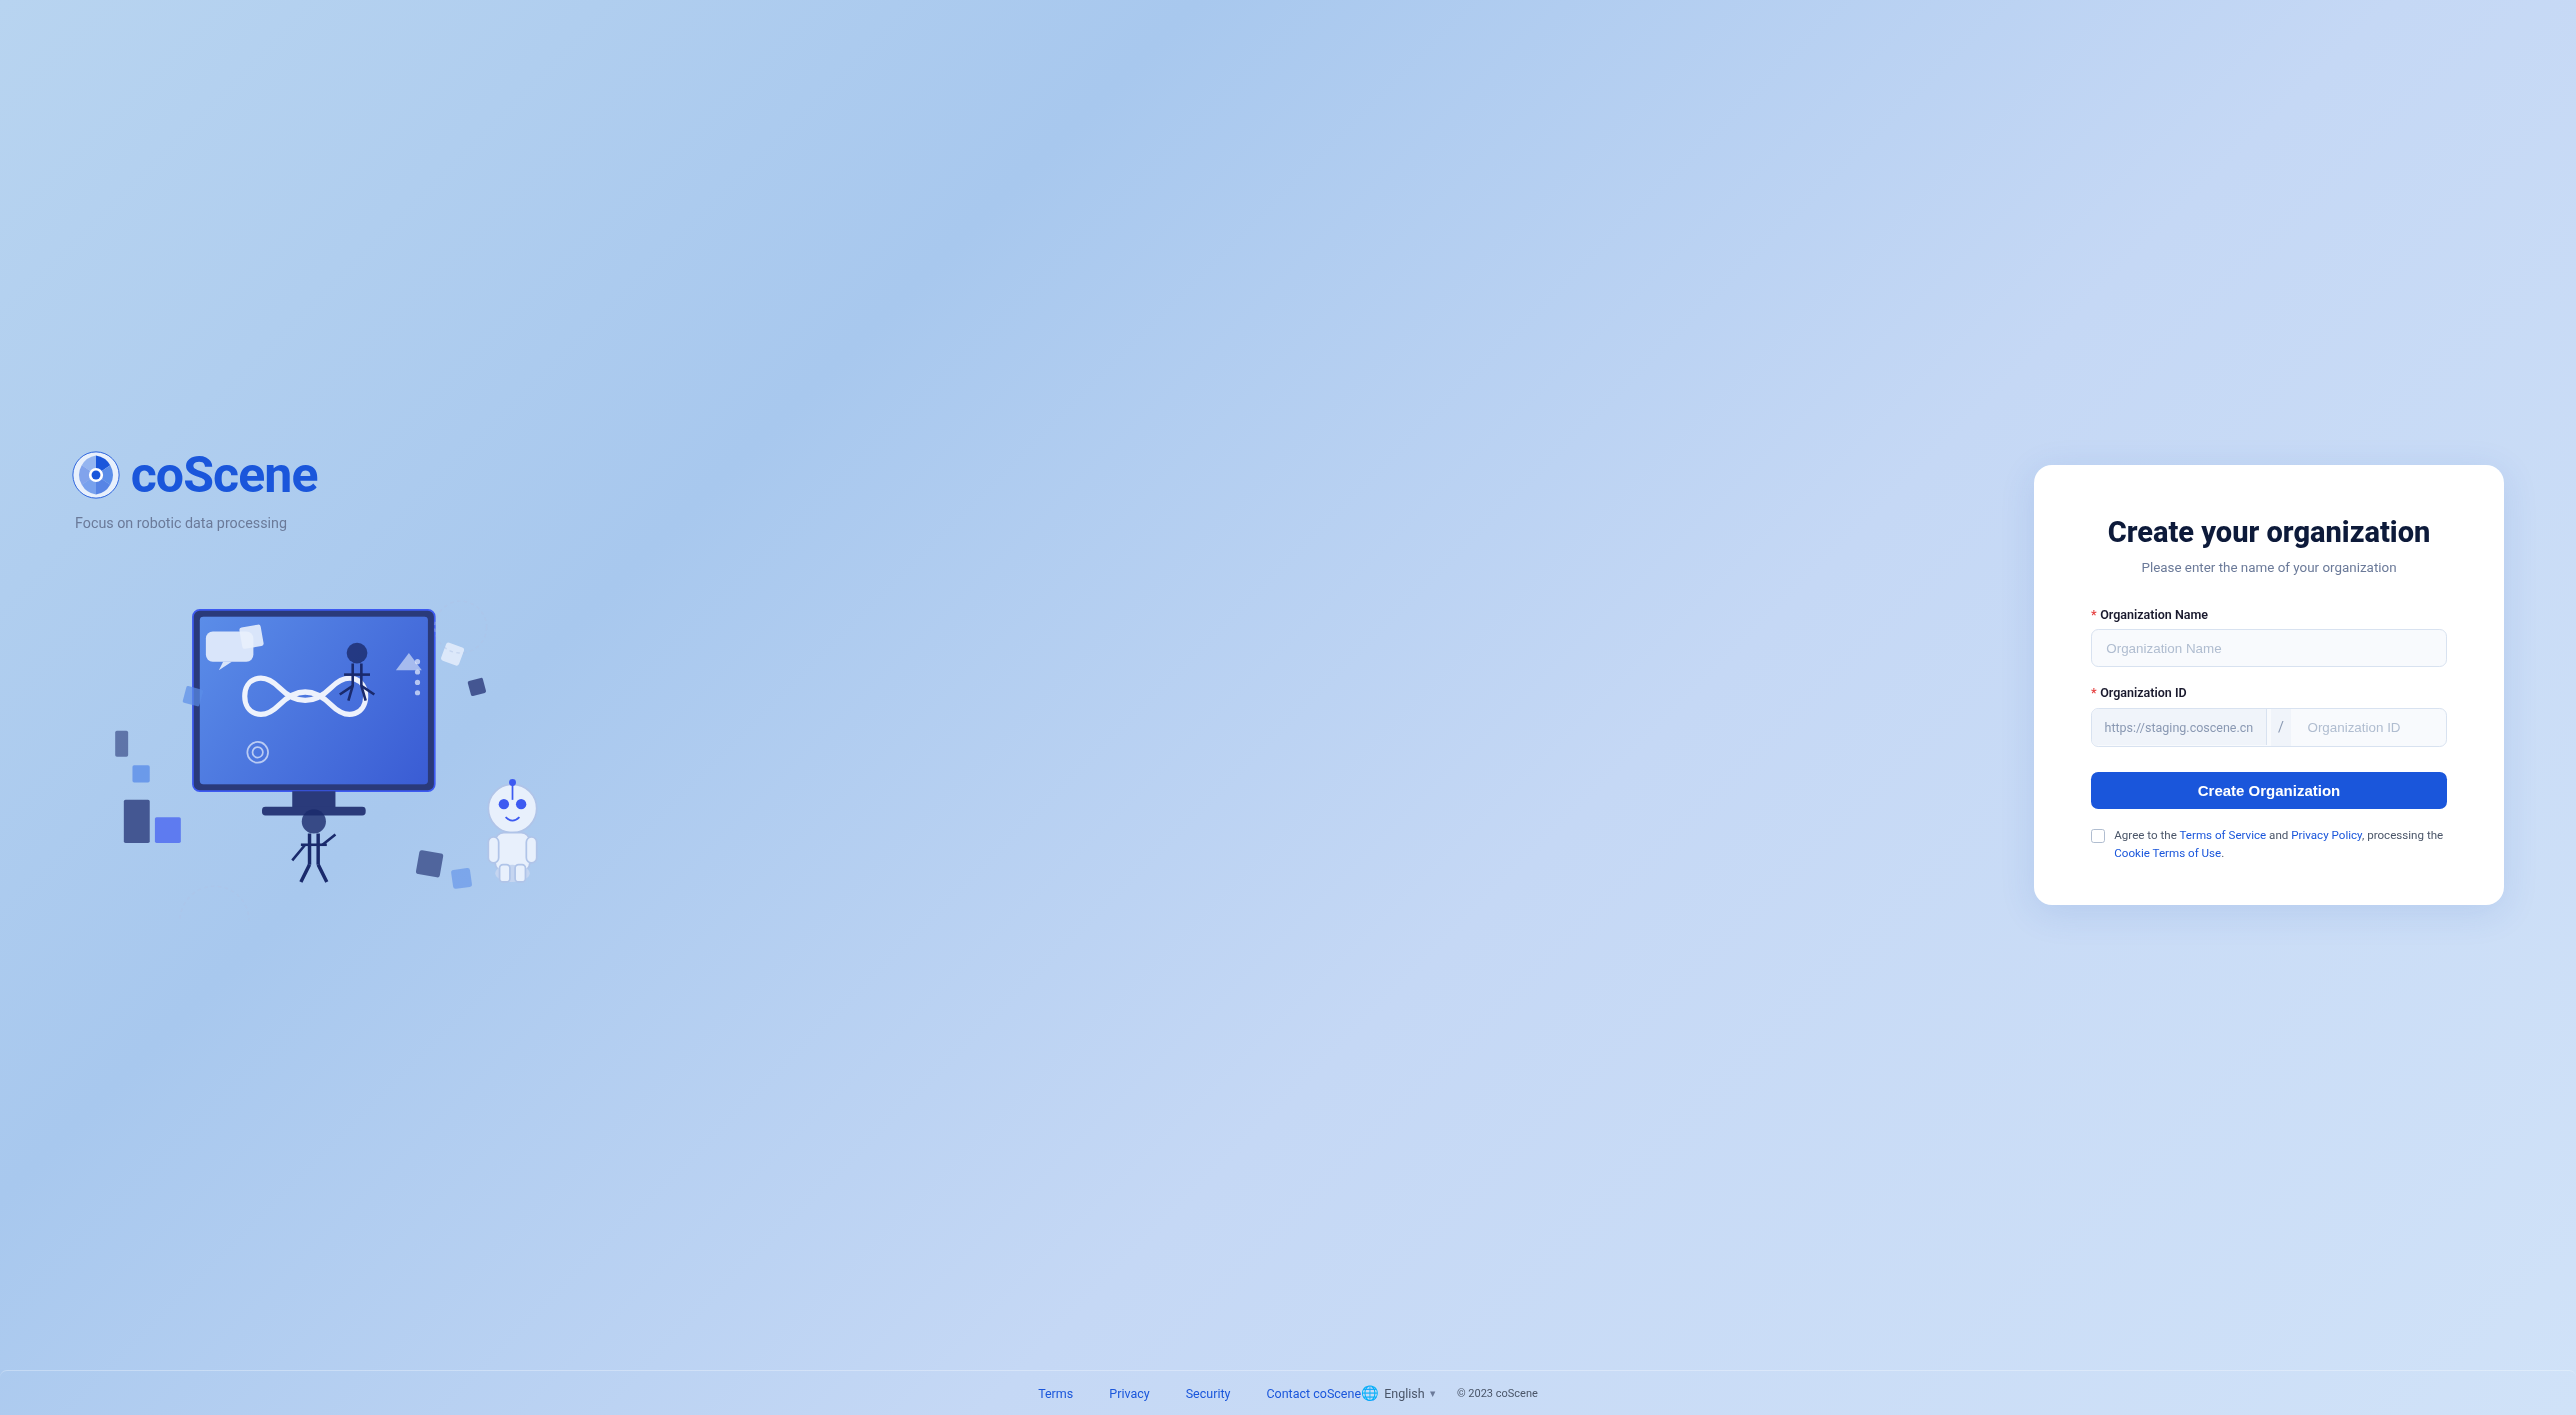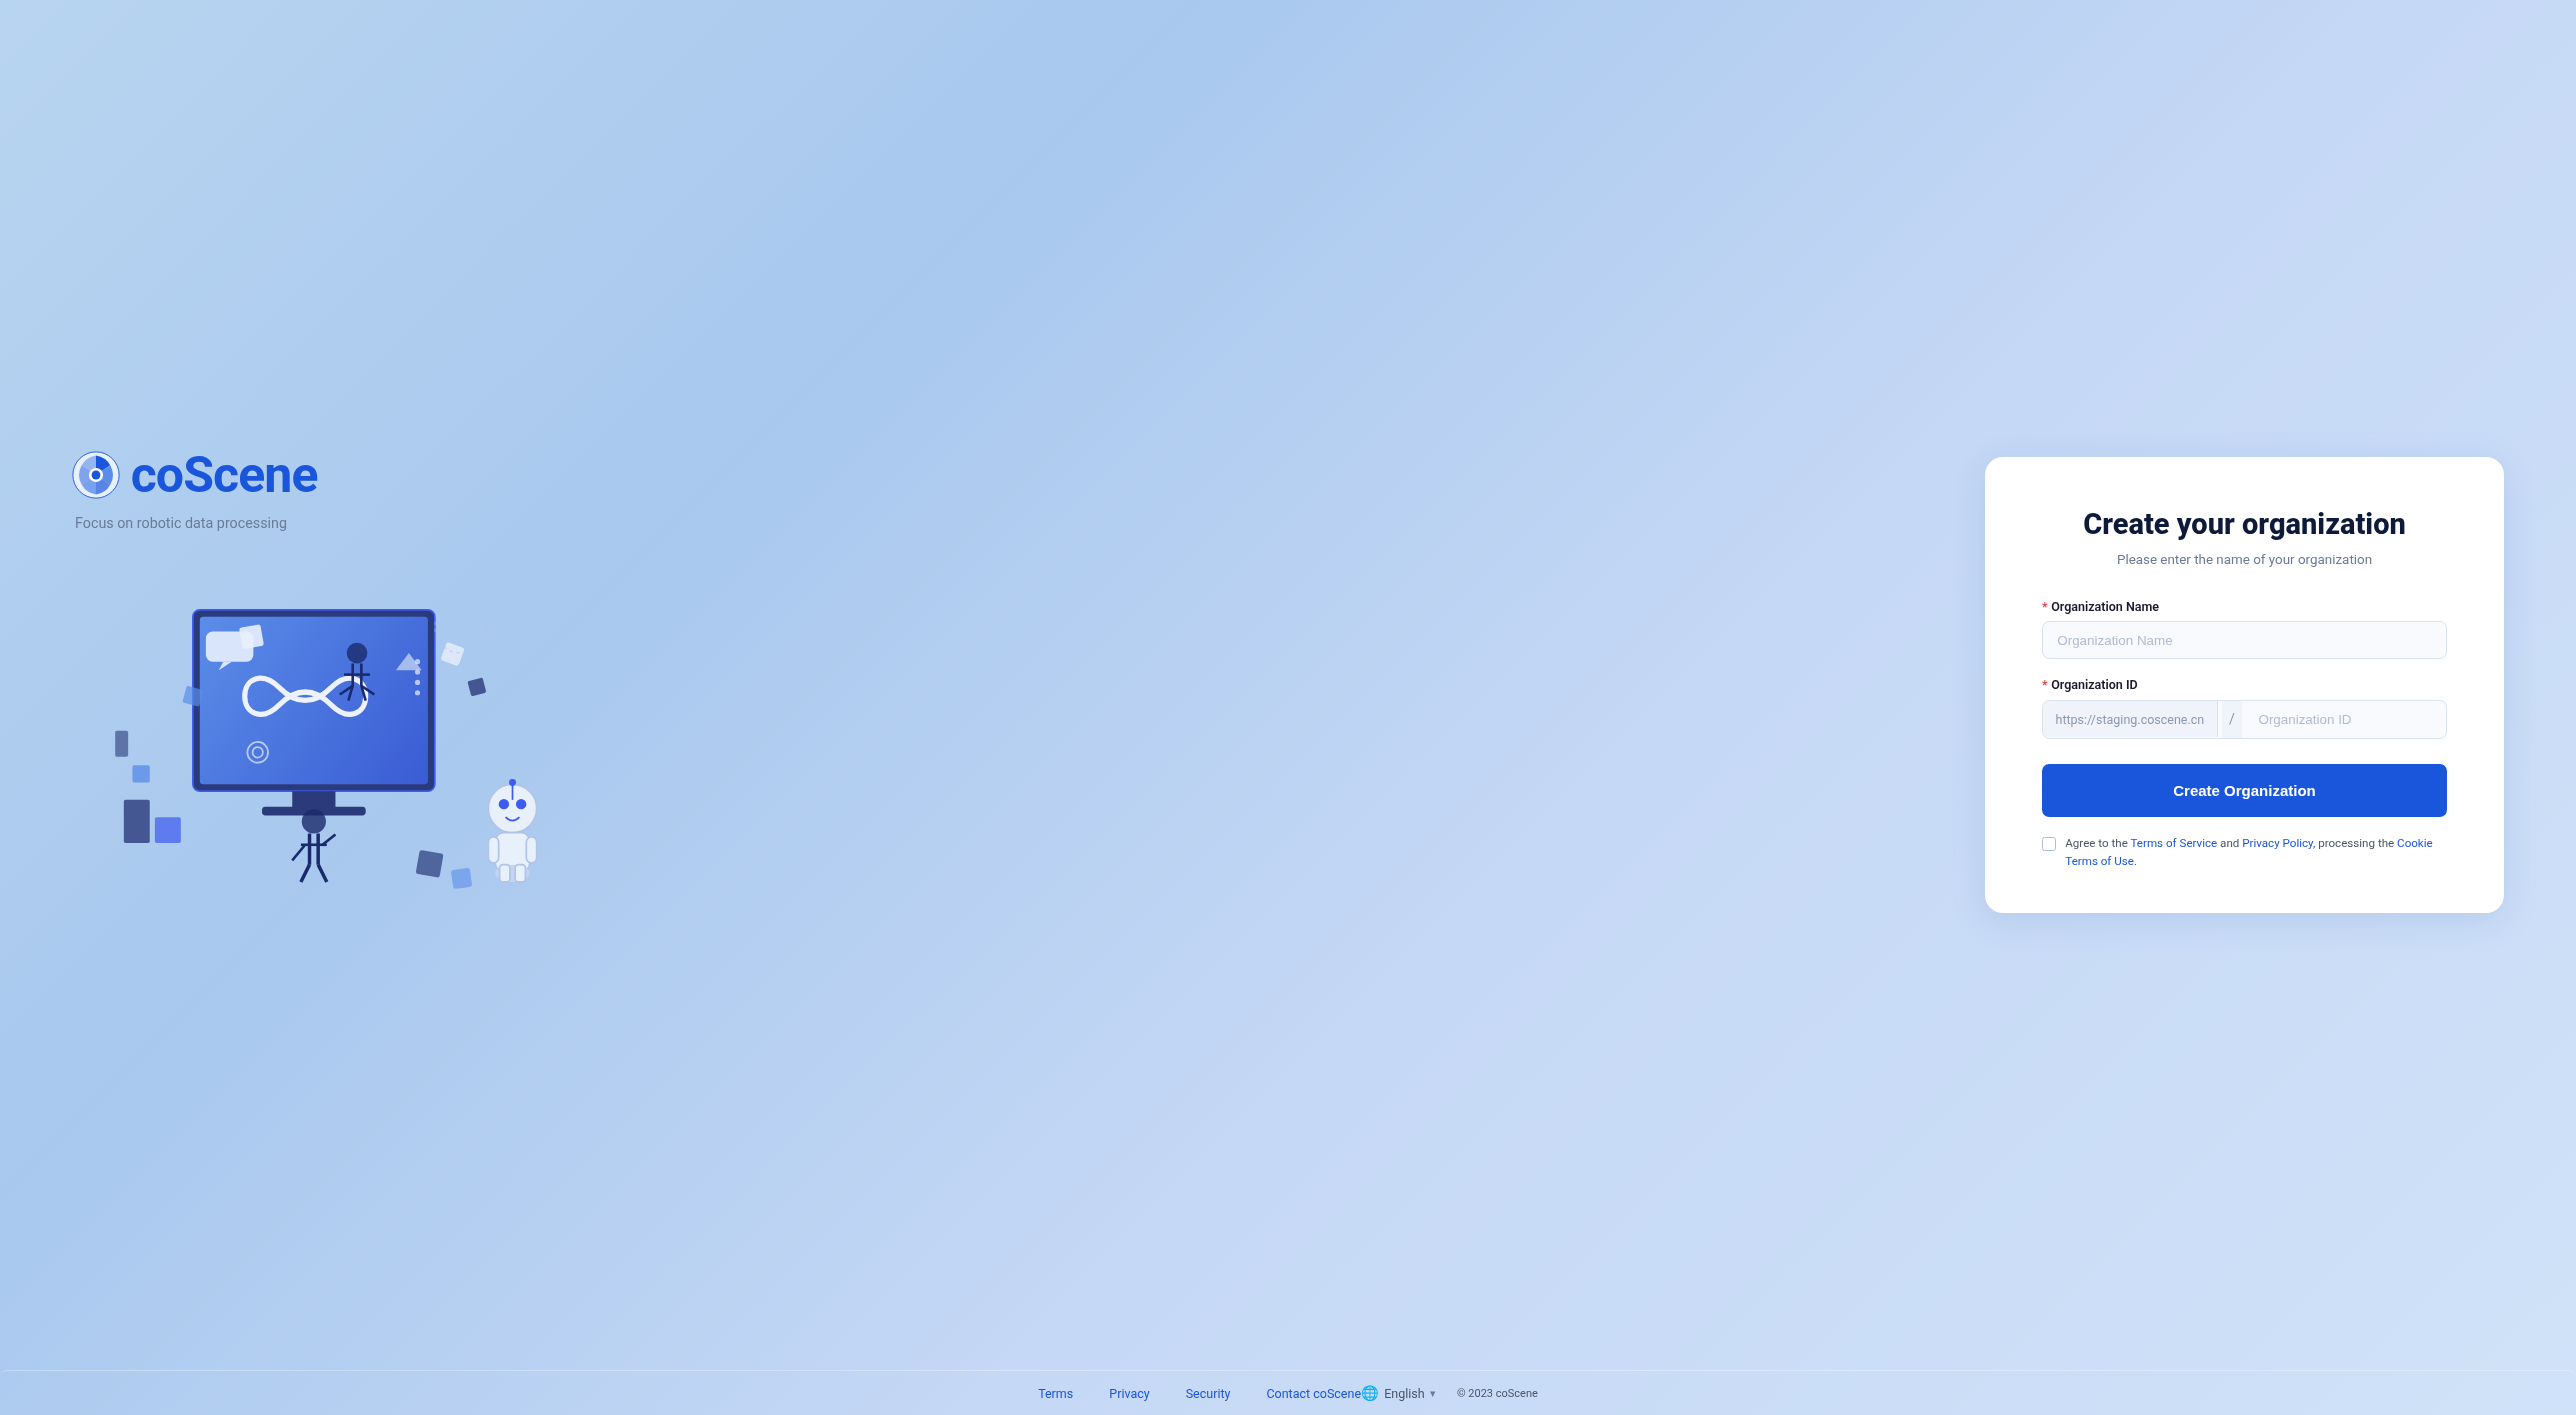--- a/index.html
+++ b/index.html
@@ -51,21 +51,21 @@
     .tagline {
       font-size: 14.3px;
       color: #6b7a99;
       margin-bottom: 27px;
       margin-left: 3px;
     }
 
     
     .right-side {
       flex: 0 0 auto;
-      width: 519px;
+      width: 470px;
     }
 
     .form-card {
       background: #ffffff;
       border-radius: 18px;
       padding: 50px 57px 43px;
       box-shadow: 0 7.2px 36px rgba(30, 80, 180, 0.12);
     }
 
     .form-title {
@@ -154,21 +154,21 @@
       color: #4a5568;
       outline: none;
     }
 
     .org-id-input::placeholder {
       color: #b0bdd0;
     }
 
     .create-btn {
       width: 100%;
-      padding: 18px;
+      padding: 10px;
       background: #1a56db;
       color: white;
       border: none;
       border-radius: 7.2px;
       font-size: 15px;
       font-weight: 600;
       cursor: pointer;
       margin-top: 7.2px;
       margin-bottom: 18px;
       transition: background 0.2s;

